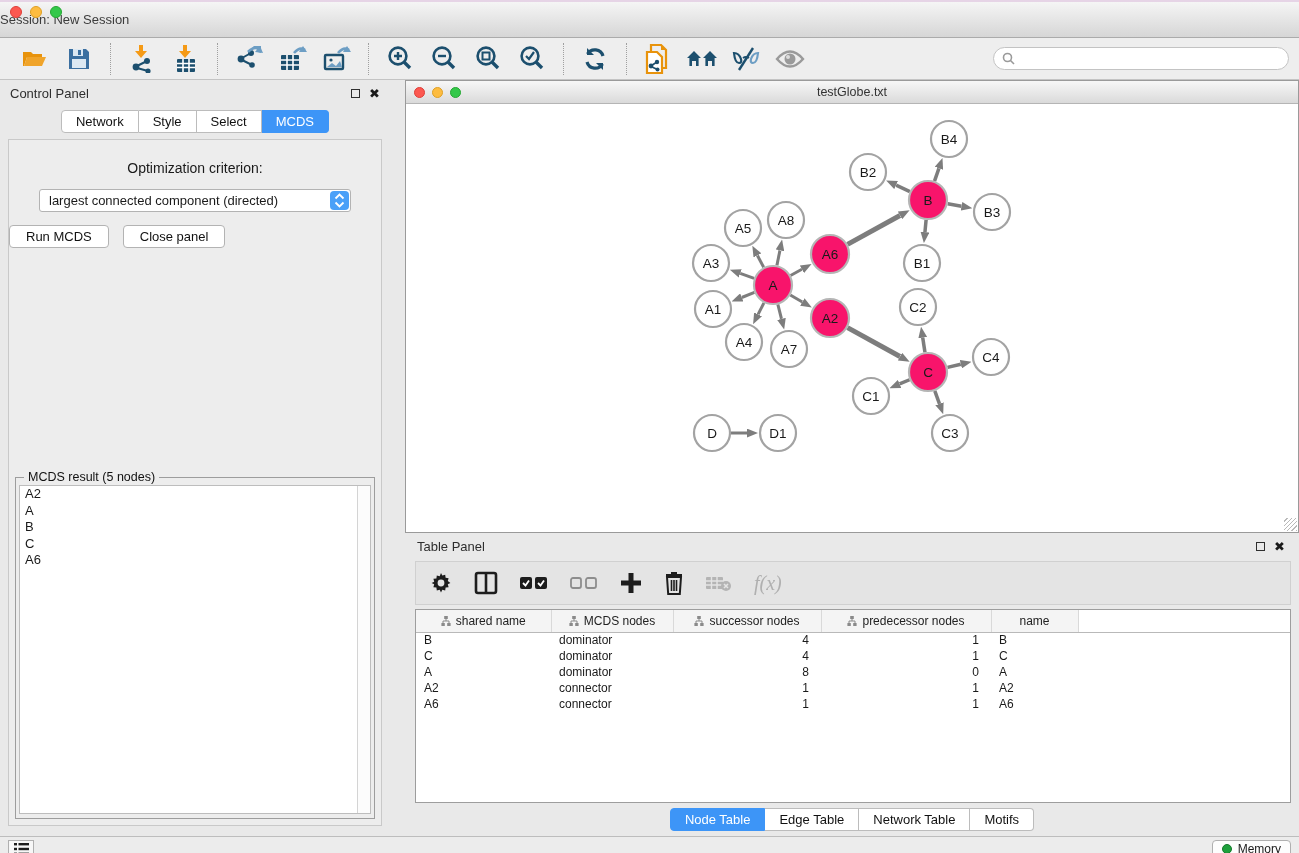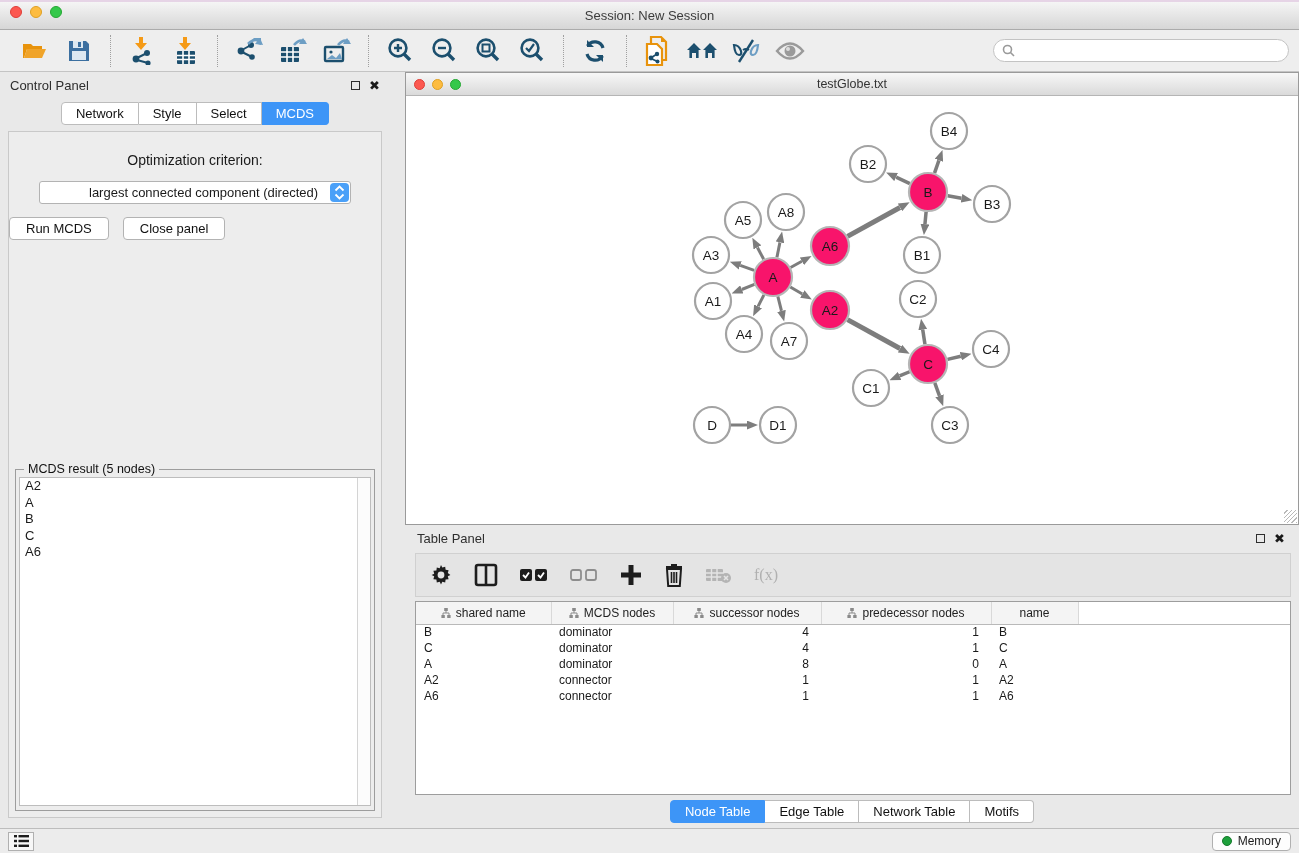--- a/index.html
+++ b/index.html
@@ -3,21 +3,21 @@
 <meta charset="utf-8">
 <style>
   * { margin:0; padding:0; box-sizing:border-box; }
   html,body { width:1299px; height:853px; overflow:hidden; }
   body { font-family:"Liberation Sans","DejaVu Sans",sans-serif; background:#e9e9e9; color:#1a1a1a; }
 
   .desktop-strip-top { height:2px; background:#e6d4e6; }
   .desktop-strip-bottom { height:8px; background:linear-gradient(90deg,#27333d,#39485a 30%,#2b3a47 60%,#334250); }
 
   
-  .titlebar { height:28px; background:linear-gradient(#f5f5f5,#d6d6d6); border-bottom:1px solid #ababab; position:relative; display:flex; align-items:center; justify-content:center; }
+  .titlebar { height:36px; background:linear-gradient(#f5f5f5,#d6d6d6); border-bottom:1px solid #ababab; position:relative; display:flex; align-items:center; justify-content:flex-start; }
   .traffic { position:absolute; left:10px; top:4px; display:flex; gap:8px; }
   .tl { width:12px; height:12px; border-radius:50%; }
   .tl.red { background:#fc5850; border:1px solid #df3e38; }
   .tl.yellow { background:#fdbc40; border:1px solid #dfa023; }
   .tl.green { background:#34c84a; border:1px solid #24a732; }
   .titlebar .title { font-size:13px; color:#3c3c3c; }
 
   
   .toolbar { height:42px; background:#eeeeee; border-bottom:1px solid #c4c4c4; display:flex; align-items:center; padding:0 10px; }
   .tb-group { display:flex; align-items:center; gap:10px; padding:0 12px; }
@@ -38,21 +38,21 @@
   .float-box { width:9px; height:9px; border:1.5px solid #2e2e2e; display:inline-block; cursor:pointer; }
   .close-x { font-size:13px; font-weight:bold; color:#1a1a1a; cursor:pointer; line-height:1; }
   .cp-tabs { display:flex; justify-content:center; margin:4px 0 6px 0; }
   .seg-tab { font-size:13px; padding:3px 14px; background:#fff; border:1px solid #bcbcbc; border-left:none; color:#111; cursor:pointer; }
   .seg-tab:first-child { border-left:1px solid #bcbcbc; border-radius:4px 0 0 4px; }
   .seg-tab:last-child { border-radius:0 4px 4px 0; }
   .seg-tab.selected { background:#3d95f7; border-color:#3d95f7; color:#fff; }
   .cp-content { flex:1; margin:0 8px 10px 8px; border:1px solid #c9c9c9; background:#ededed; position:relative; }
   .opt-label { text-align:center; font-size:14px; margin-top:20px; }
   .combo { width:312px; height:23px; margin:13px auto 0 auto; background:#fff; border:1px solid #b3b3b3; border-radius:3px; display:flex; align-items:center; cursor:pointer; position:relative; }
-  .combo .combo-text { flex:1; font-size:13px; padding-left:9px; white-space:nowrap;margin-left:40px; }
+  .combo .combo-text { flex:1; font-size:13px; padding-left:9px; white-space:nowrap; }
   .combo .stepper { width:19px; height:19px; background:#4aa0f8; border-radius:4px; margin-right:1px; display:flex; flex-direction:column; align-items:center; justify-content:center; gap:1px; }
   .combo .stepper svg { display:block; }
   .cp-buttons { display:flex; gap:14px; margin-top:13px; }
   .cp-btn { font-size:13px; background:#fff; border:1px solid #b3b3b3; border-radius:4px; padding:3px 16px; cursor:pointer; color:#111; }
   .result-fieldset { position:absolute; left:6px; right:6px; bottom:6px; height:342px; border:1px solid #9d9d9d; background:#ededed; padding:0 3px 3px 3px; }
   .result-legend { position:absolute; top:-8px; left:8px; background:#ededed; font-size:12.5px; padding:0 4px; color:#111; }
   .result-list { width:100%; height:calc(100% - 8px); margin-top:7px; background:#fff; border:1px solid #bdbdbd; position:relative; overflow:hidden; }
   .result-scroll { position:absolute; top:0; right:0; bottom:0; width:13px; border-left:1px solid #d4d4d4; background:#fcfcfc; }
   .result-item { font-size:13px; padding:0 0 0 5px; line-height:16.5px; cursor:default; }
 
@@ -69,21 +69,21 @@
   .net-title { font-size:12.5px; color:#333; }
   .net-canvas { flex:1; background:#fff; position:relative; }
   .net-canvas svg { position:absolute; inset:0; }
   .resize-grip { position:absolute; right:1px; bottom:1px; width:13px; height:13px;
     background:repeating-linear-gradient(135deg, transparent 0 2px, #b9b9b9 2px 3px); cursor:nwse-resize; }
 
   
   .table-panel { flex:1; background:#e9e9e9; display:flex; flex-direction:column; }
   .tp-toolbar { height:44px; margin:2px 8px 0 10px; background:#e4e4e4; border:1px solid #d0d0d0; display:flex; align-items:center; gap:22px; padding:0 14px; }
   .tp-icon { display:flex; align-items:center; justify-content:center; cursor:pointer; }
-  .fx-label { font-family:"Liberation Serif","DejaVu Serif",serif; font-size:16px; color:#b0b0b0; cursor:default; }
+  .fx-label { font-family:"Liberation Serif","DejaVu Serif",serif; font-style:italic; font-size:20px; color:#b0b0b0; cursor:default; }
   .tp-tablewrap { flex:1; margin:4px 8px 0 10px; background:#fff; border:1px solid #9d9d9d; overflow:hidden; }
   table.data { border-collapse:collapse; width:100%; table-layout:fixed; }
   table.data th { height:22px; background:#f4f4f4; border-bottom:1px solid #b9b9b9; border-right:1px solid #d9d9d9; font-weight:normal; font-size:12px; color:#222; cursor:pointer; }
   table.data th .th-inner { display:flex; align-items:center; justify-content:center; gap:5px; }
   table.data th:last-child { border-right:none; }
   table.data td { height:16px; font-size:12px; padding:0 12px 0 8px; white-space:nowrap; }
   td.num { text-align:right; }
   .tp-tabs { height:33px; display:flex; justify-content:center; align-items:center; }
 
   

